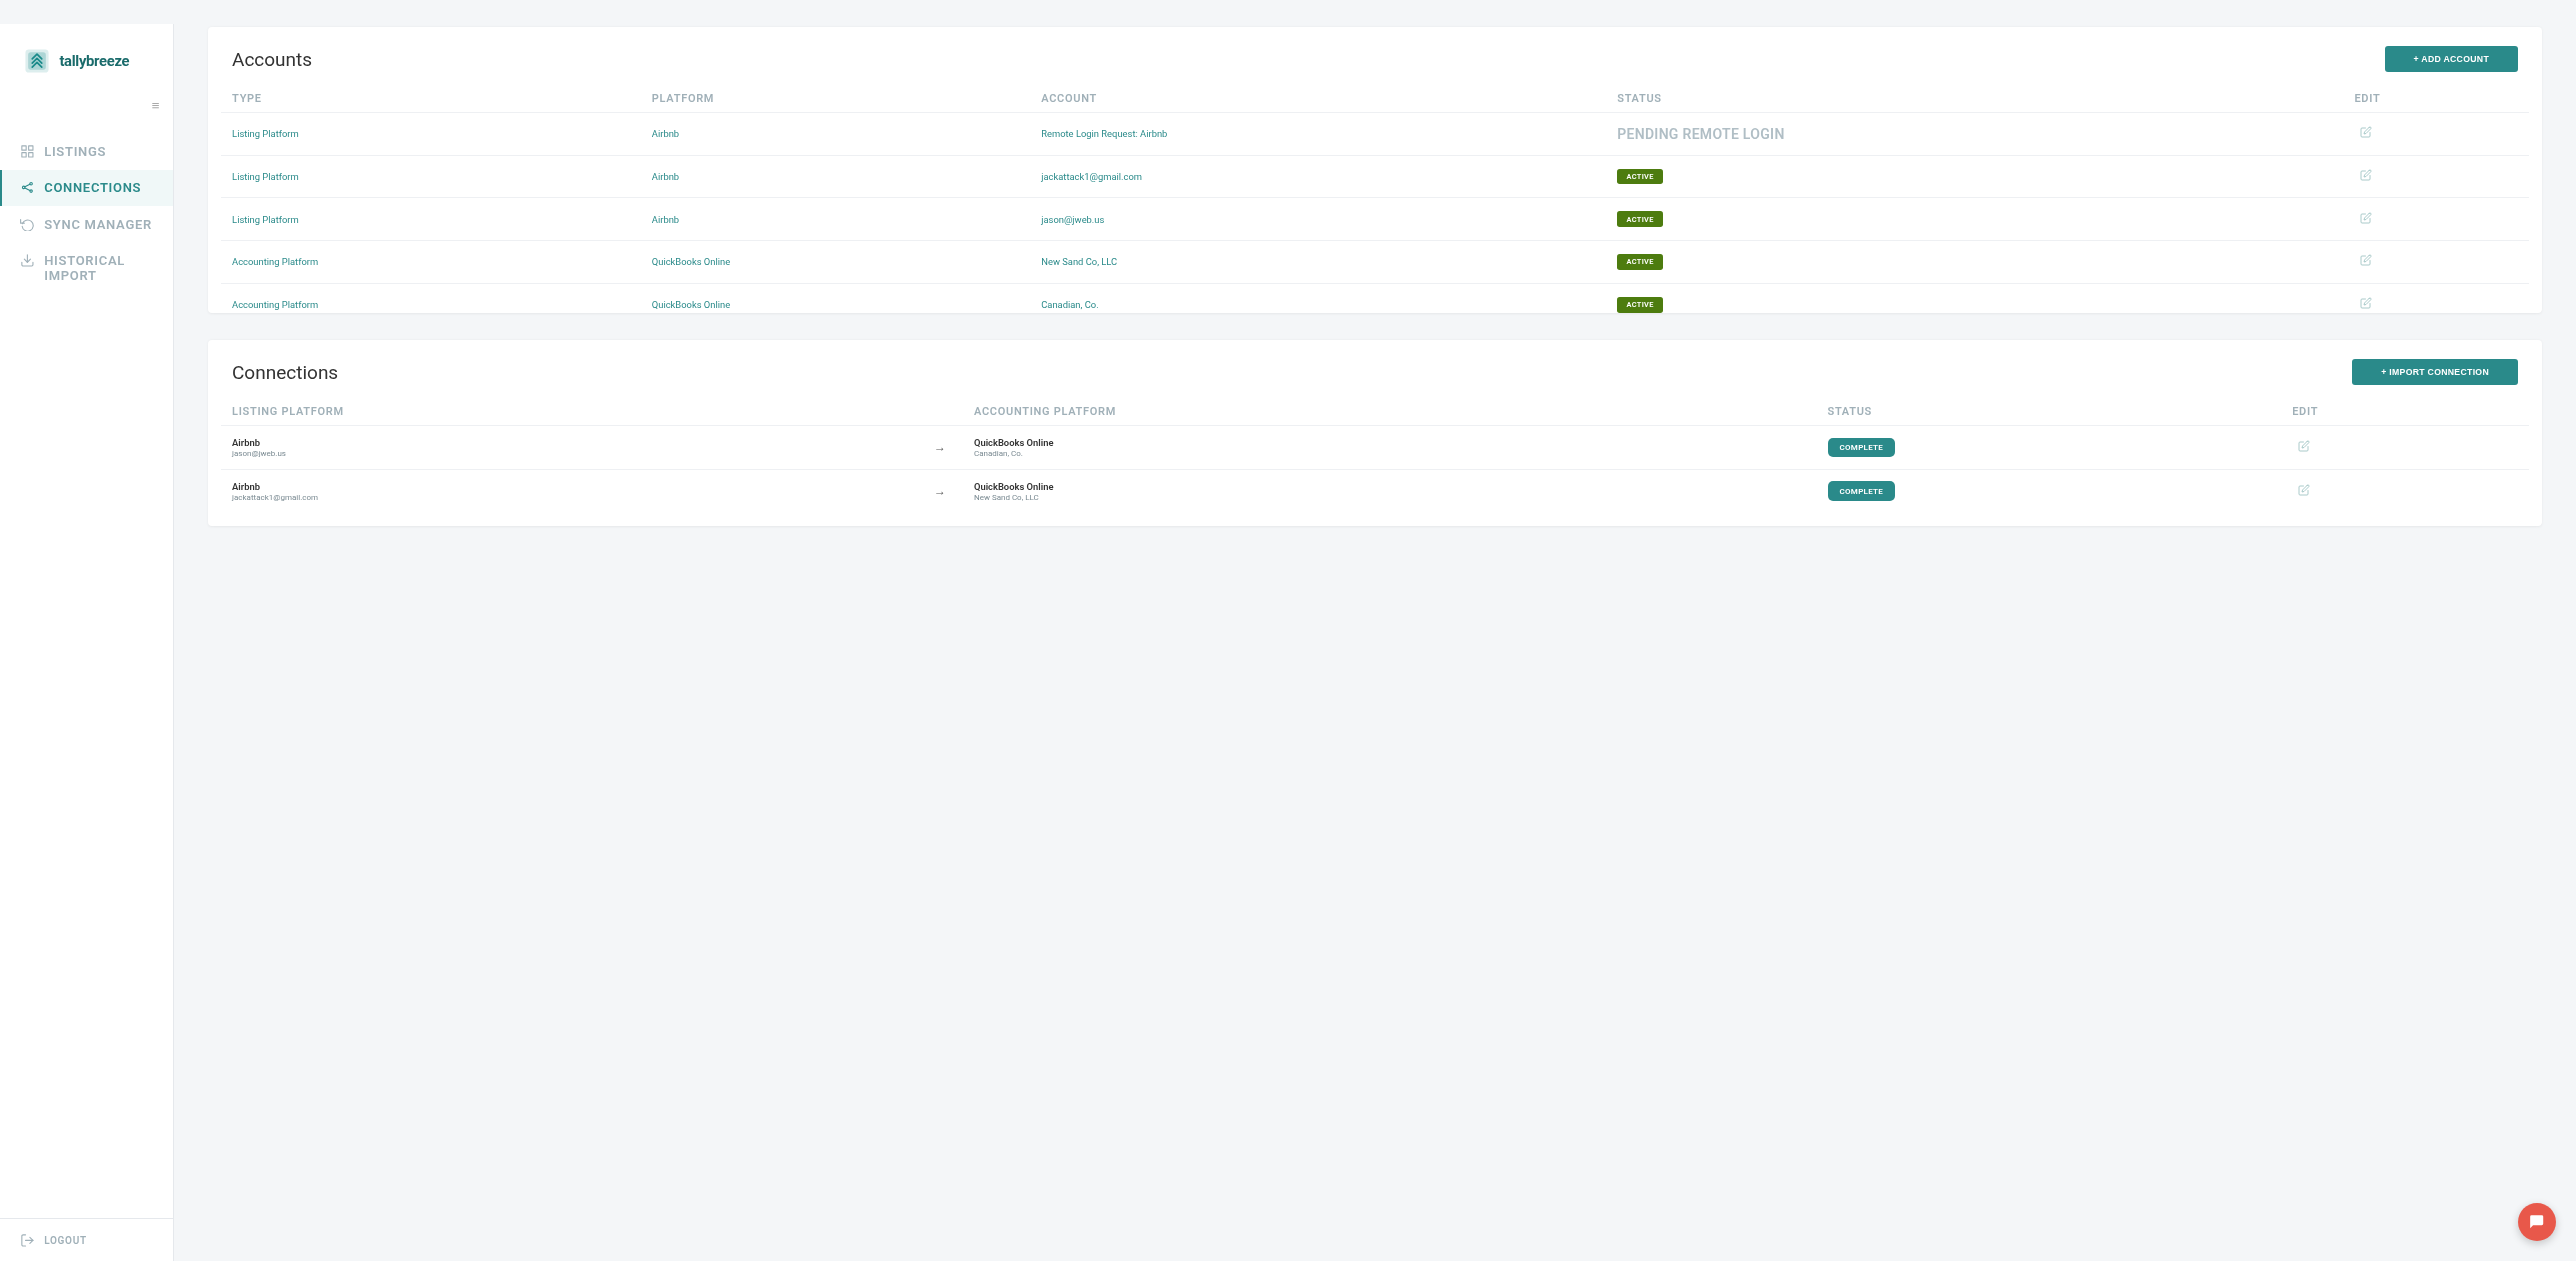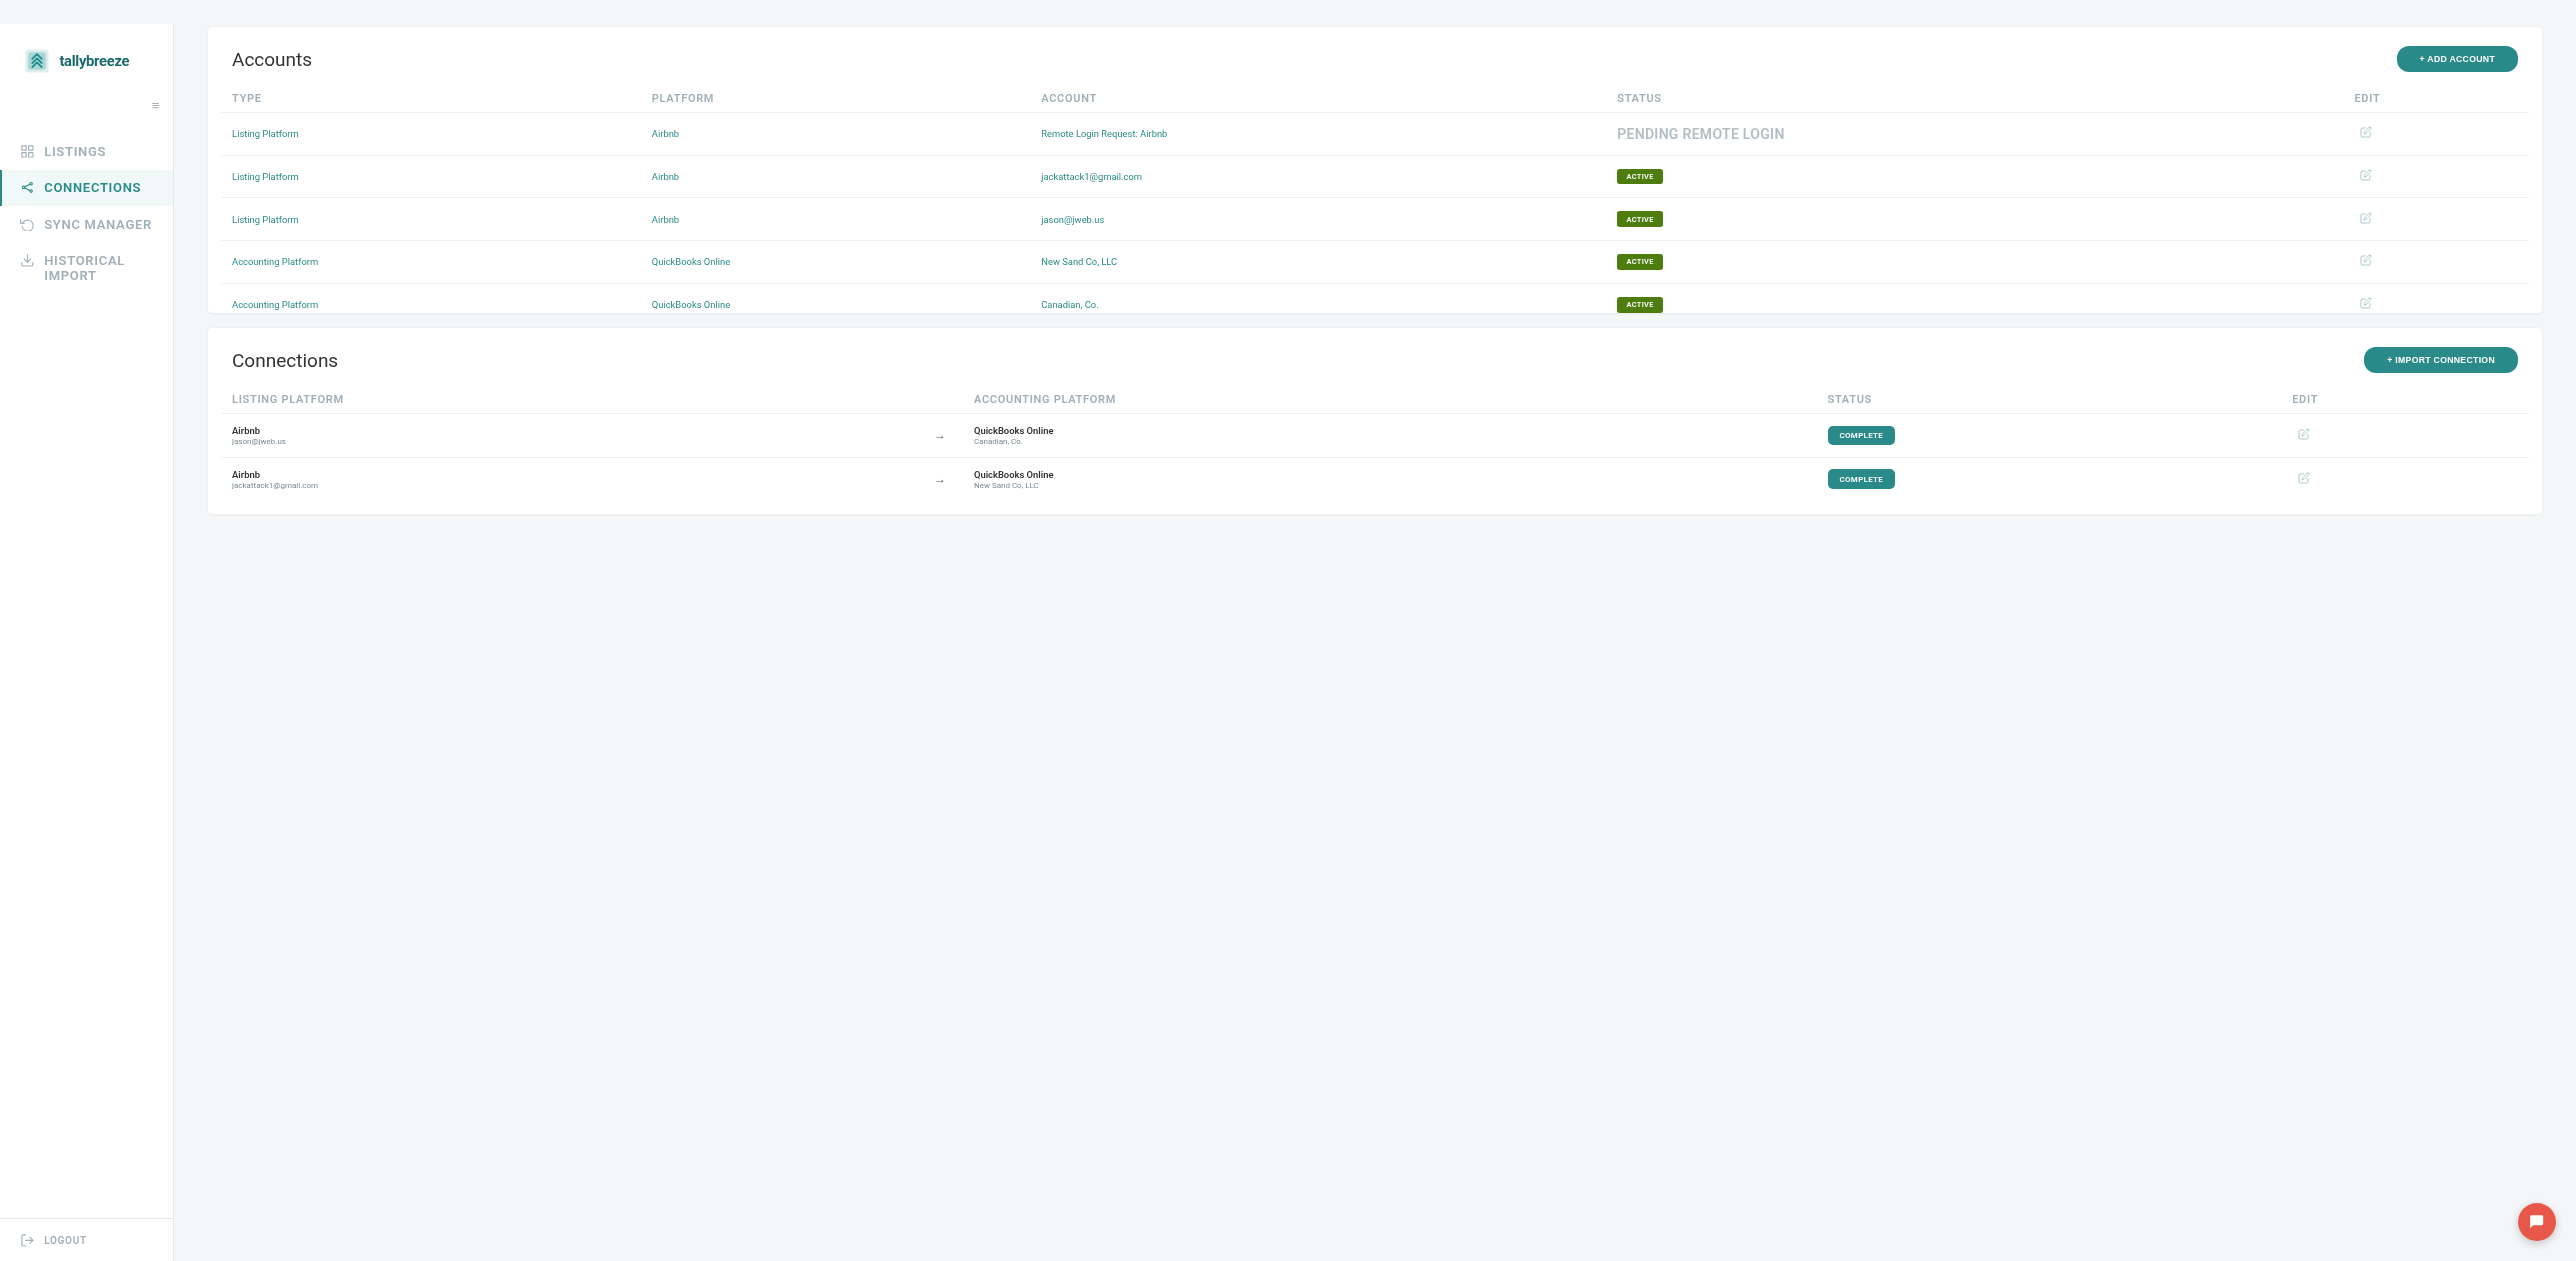--- a/index.html
+++ b/index.html
@@ -92,40 +92,40 @@
       flex: 1;
       overflow-y: auto;
       padding: 27px 34px;
       background: #f4f6f8;
     }
 
     
     .section {
       background: #fff;
       border-radius: 4px;
-      margin-bottom: 15px;
+      margin-bottom: 27px;
       box-shadow: 0 0.7px 2.7px rgba(0,0,0,0.06);
     }
     .section-header {
       display: flex;
       align-items: center;
       justify-content: space-between;
       padding: 19px 24px 13.4px 24px;
     }
     .section-title {
       font-size: 19px;
       font-weight: 400;
       color: #333;
     }
     .btn-primary {
       background: #2a8a8a;
       color: #fff;
       border: none;
-      padding: 8px 23px;
-      border-radius: 12px;
+      padding: 8px 29px;
+      border-radius: 3px;
       font-size: 8.7px;
       font-weight: 600;
       cursor: pointer;
       letter-spacing: 0.3px;
       text-align: center;
     }
 
     
     .table-container {
       padding: 0 13.4px 13.4px 13.4px;

